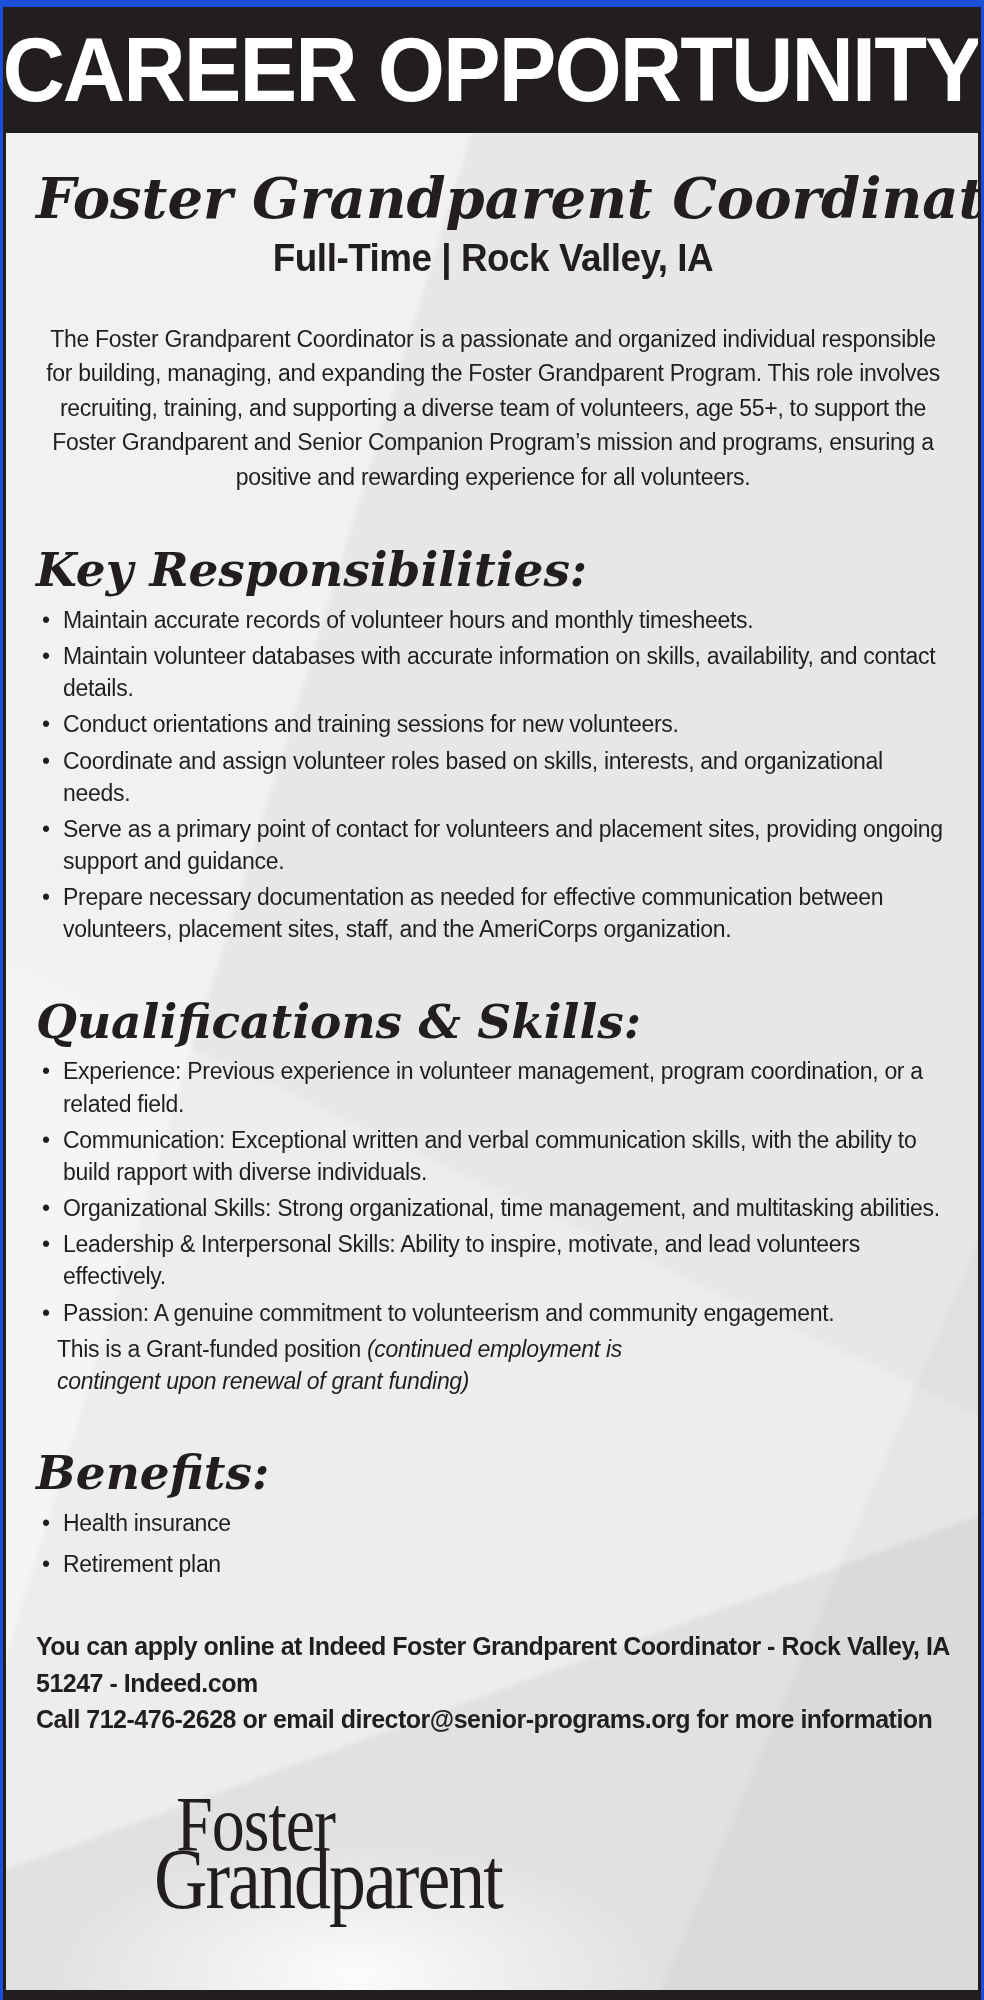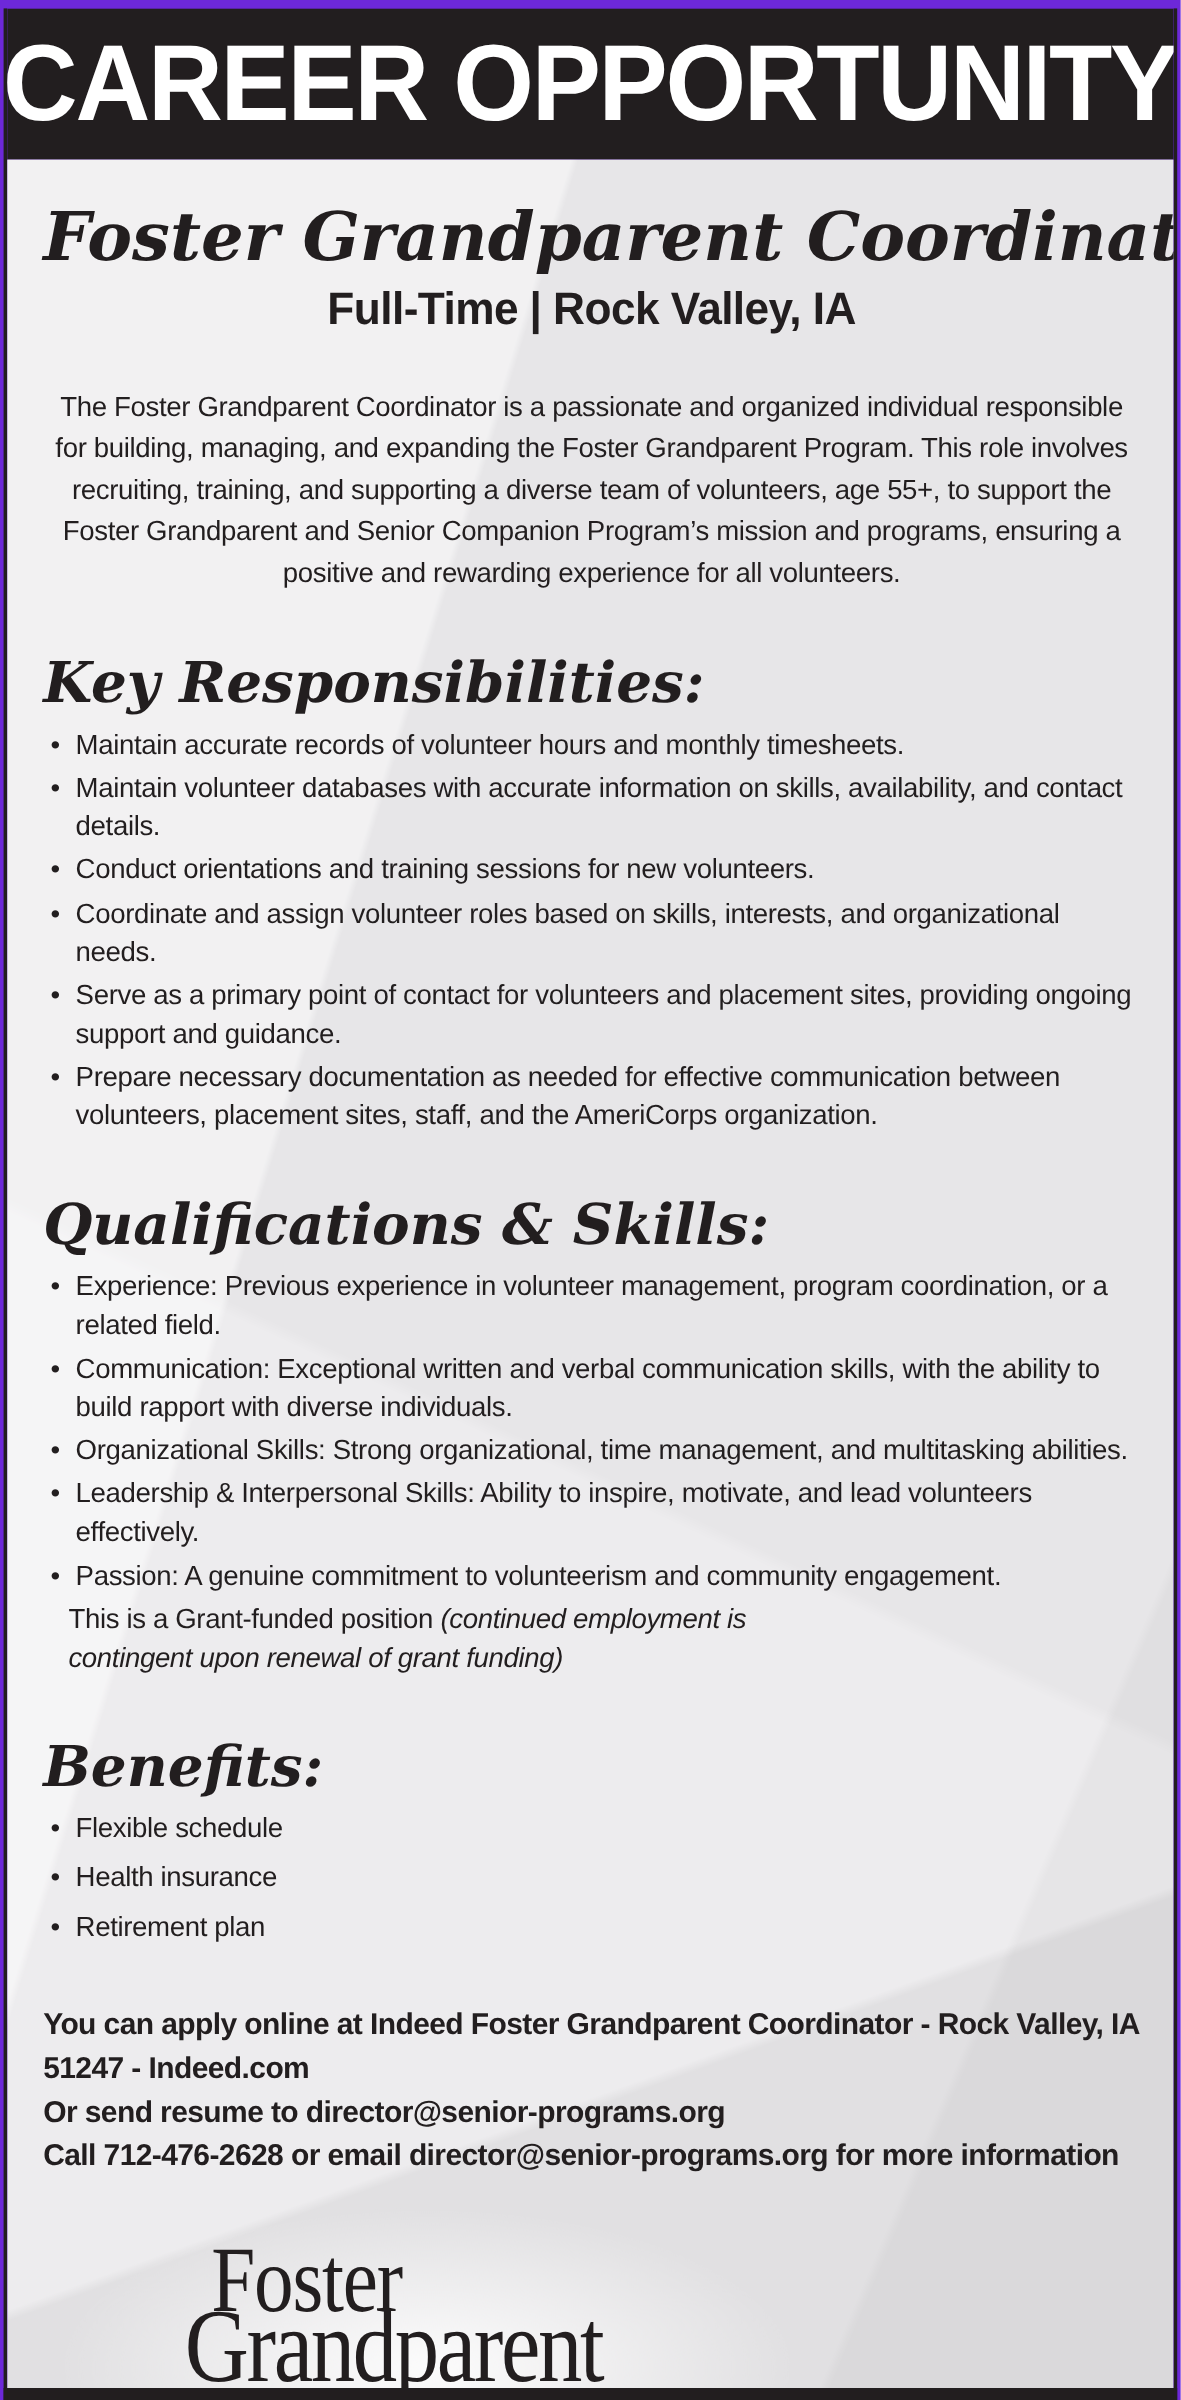--- a/index.html
+++ b/index.html
@@ -9,21 +9,21 @@
     width: 984px;
     font-family: "Liberation Sans", sans-serif;
     color: #221e1f;
   }
   * { box-sizing: border-box; }
 
   .page {
     width: 984px;
     height: 2000px;
     padding: 7px 3px 0 3px;
-    background: #6d28d9;
+    background: #1d4ed8;
     overflow: hidden;
   }
   .poster {
     width: 100%;
     height: 1993px;
     border-left: 3px solid #221e1f;
     border-right: 3px solid #221e1f;
     border-bottom: 10px solid #221e1f;
     display: flex;
     flex-direction: column;
@@ -224,34 +224,32 @@
 
             <li><span>Passion: A genuine commitment to volunteerism and community engagement.</span></li>
           </ul>
         <p class="grant-note"><span>This is a Grant-funded position </span><span class="italic">(continued employment is contingent upon renewal of grant funding)</span></p>
       </div>
 
       <div class="section">
         <h2 class="section-heading">Benefits:</h2>
         <ul class="bullet-list wide">
 
-            <li><span>Flexible schedule</span></li>
 
             <li><span>Health insurance</span></li>
 
 
             <li><span>Retirement plan</span></li>
           </ul>
       </div>
 
       <div class="apply">
 
           <p>You can apply online at Indeed Foster Grandparent Coordinator - Rock Valley, IA 51247 - Indeed.com</p>
 
-          <p>Or send resume to director@senior-programs.org</p>
 
           <p>Call 712-476-2628 or email director@senior-programs.org for more information</p>
         </div>
 
       <div class="logo">
         <div class="word logo-foster">Foster</div>
         <div class="word logo-grandparent">Grandparent</div>
 
       </div>
 

